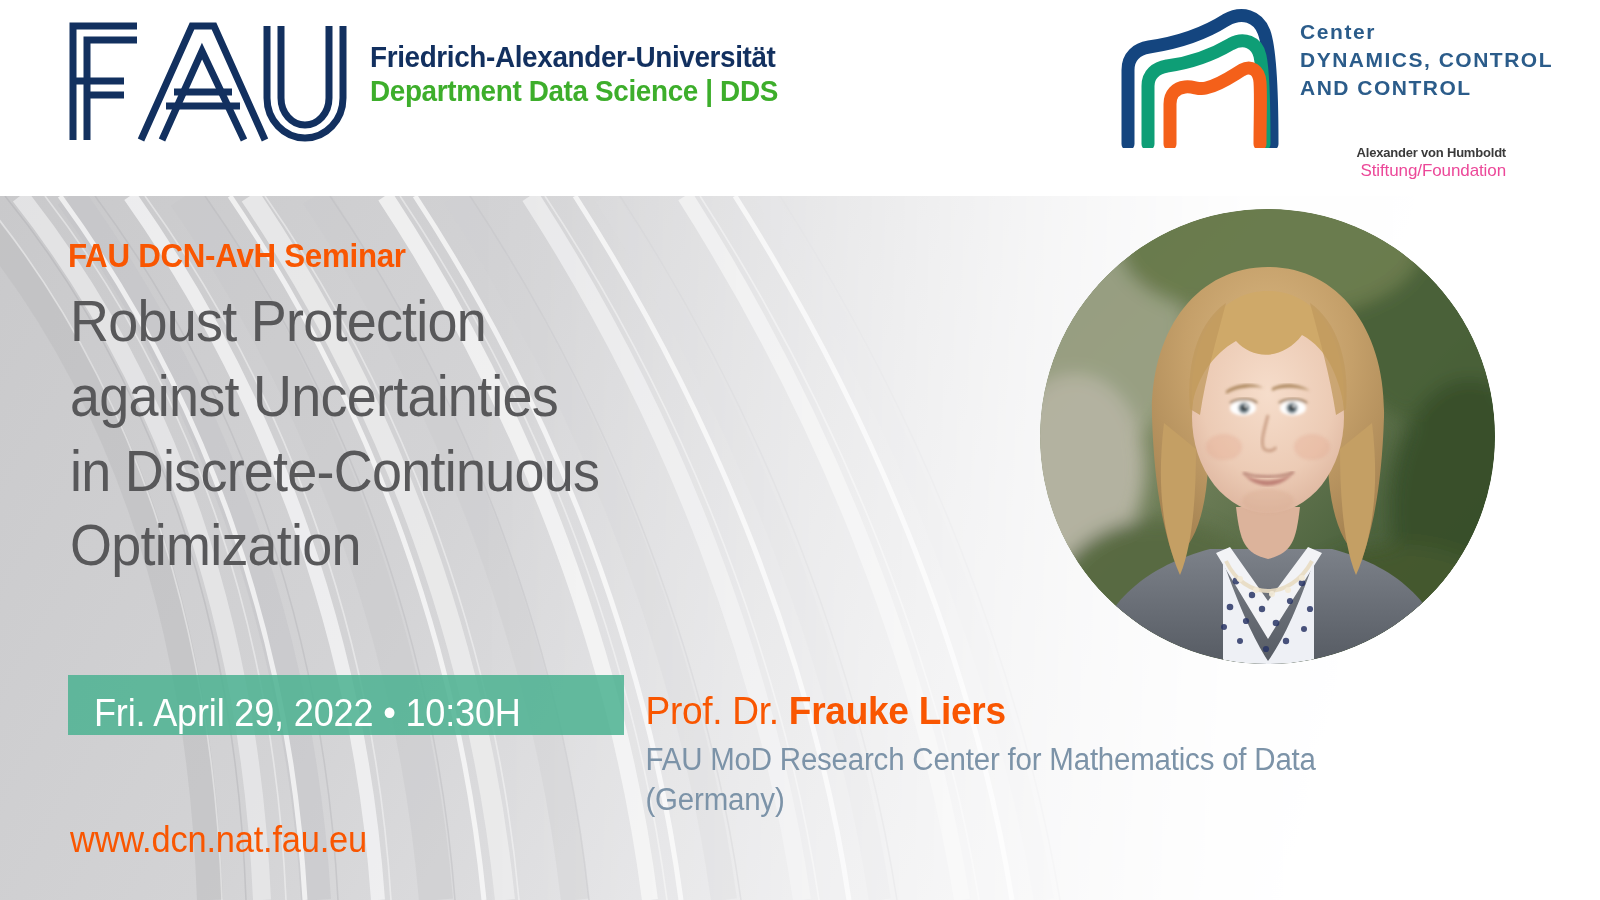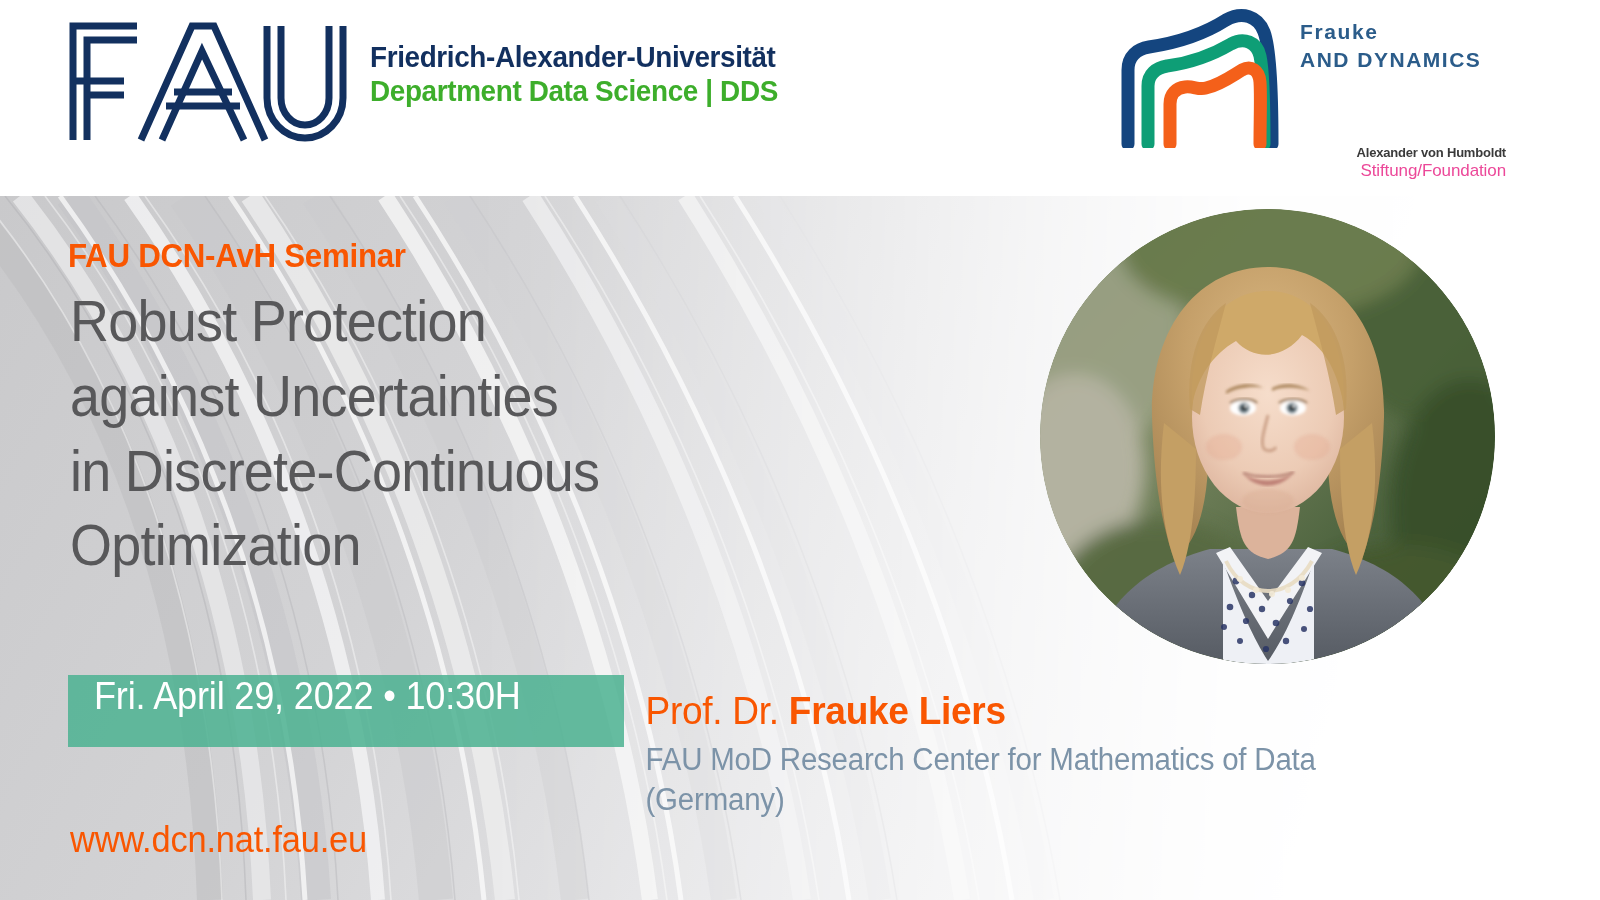--- a/index.html
+++ b/index.html
@@ -79,23 +79,23 @@
   #talk-title {
     position:absolute; left:70px; top:96px; width:880px;
     font-size:58px; color:#58585A; line-height:1.29;
     letter-spacing:-0.8px; font-weight:normal;
     transform:scaleX(0.93); transform-origin:left top;
   }
   #talk-title .tl { display:block; white-space:nowrap; }
 
   #date-badge {
     position:absolute; left:68px; top:487px;
-    width:556px; height:72px;
+    width:556px; height:60px;
     background:rgba(77,178,146,0.86);
-    display:flex; align-items:flex-start;
+    display:flex; align-items:flex-end;
   }
   #date-badge-text {
     color:#ffffff; font-size:38px; letter-spacing:-0.2px;
     margin-left:26px; white-space:nowrap;
     transform:scaleX(0.95); transform-origin:left center;
   }
 
   #site-url {
     position:absolute; left:70px; top:631px;
     font-size:37px; color:#F95601; letter-spacing:-0.2px;
@@ -231,22 +231,23 @@
 
   <div id="dcn-logo-block">
     <svg id="dcn-arch" viewBox="0 0 172 140">
       <g fill="none" stroke-linecap="round" stroke-linejoin="round">
         <path d="M10,136 L10,62 C10,48 19,41 31,39 C58,35 86,26 108,12 C124,3 140,8 146,24 C152,40 154,80 154,136" stroke="#14457F" stroke-width="13"></path>
         <path d="M30,136 L30,78 C30,66 38,60 49,58 C72,55 96,46 113,36 C126,29 139,34 142,48 C145,62 146,96 146,136" stroke="#0E9E76" stroke-width="13"></path>
         <path d="M52,136 L52,96 C52,86 58,80 67,79 C76,78 80,82 88,80 C102,77 114,68 124,62 C133,57 141,62 142,74 C143,88 142,112 142,136" stroke="#F4601A" stroke-width="13"></path>
       </g>
     </svg>
     <div id="dcn-text">
-      <div class="dcn-chair">Frauke</div>
-      <div class="dcn-caps">AND DYNAMICS</div>
+      <div class="dcn-chair">Center</div>
+      <div class="dcn-caps">DYNAMICS, CONTROL</div>
+      <div class="dcn-caps">AND CONTROL</div>
     </div>
   </div>
 
   <div id="avh-block">
     <div id="avh-name">Alexander von Humboldt</div>
     <div id="avh-sub">Stiftung/Foundation</div>
   </div>
 </div>
 
 <div id="left-col">

